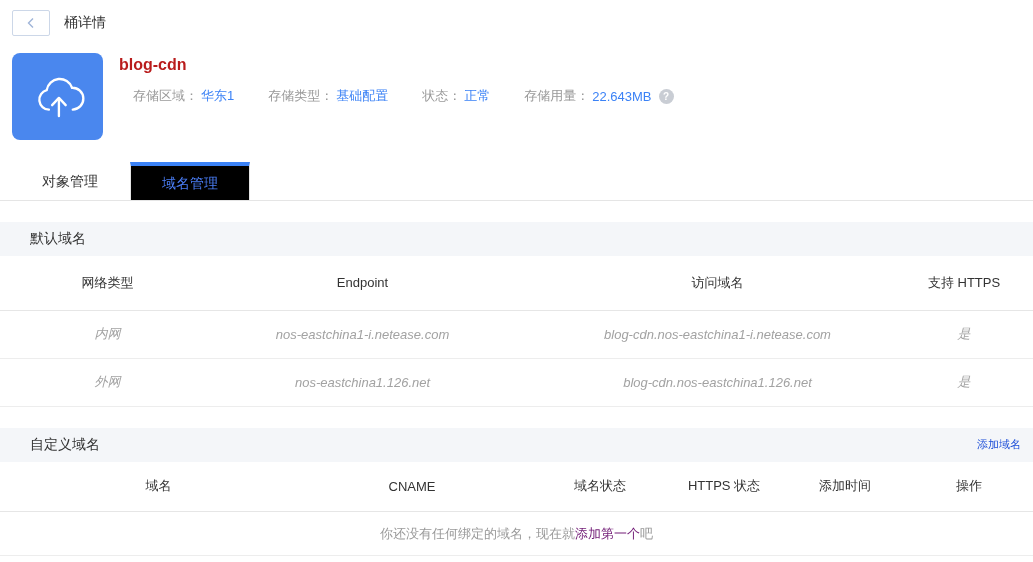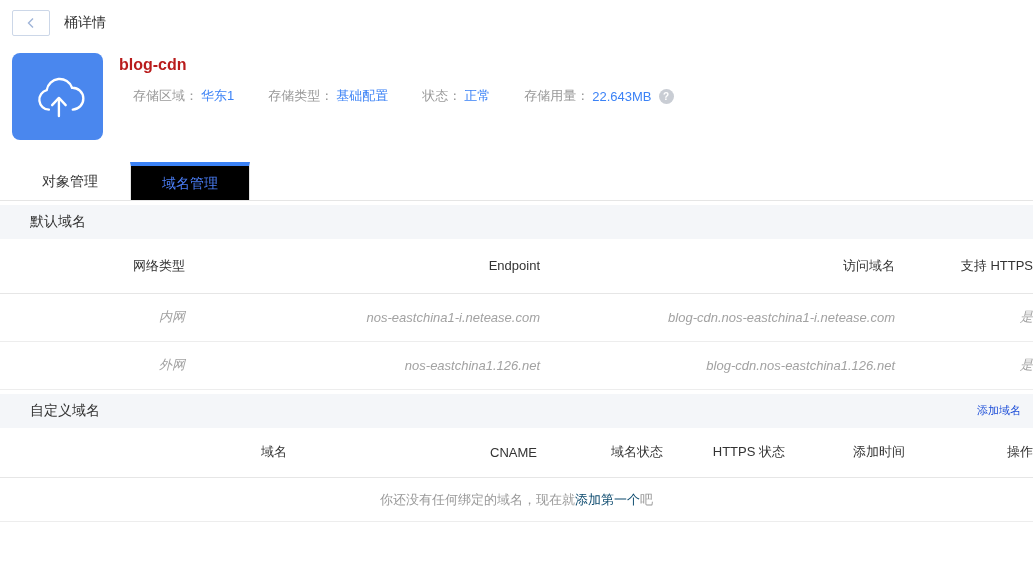--- a/index.html
+++ b/index.html
@@ -47,39 +47,39 @@
     font-size: 14px; color: #333; cursor: pointer;
   }
   .tab.active {
     color: #4a7df5; background: #000000;
     border: 1px solid #e5e5e5; border-top: 4px solid #3b82f6; border-bottom: none;
     line-height: 34px; margin-bottom: -1px;
   }
 
   
   .section-bar {
-    height: 34px; margin-top: 4px; background: #f4f6f9;
+    height: 34px; margin-top: 21px; background: #f4f6f9;
     padding: 0 12px 0 30px; font-size: 14px; color: #333;
     display: flex; align-items: center; justify-content: space-between;
   }
   .add-link { color: #1d4ed8; font-size: 11px; cursor: pointer; }
 
   
   table { width: 100%; border-collapse: collapse; table-layout: fixed; }
-  th, td { text-align: right; font-weight: normal; padding: 0; font-size: 13px; }
+  th, td { text-align: center; font-weight: normal; padding: 0; font-size: 13px; }
   th { color: #333; border-bottom: 1px solid #e6e6e6; }
   td { color: #a2a2a2; border-bottom: 1px solid #ededed; }
   .tbl1 th { height: 54px; }
   .tbl1 td { height: 48px; font-style: italic; }
   .tbl2 th { height: 50px; }
   th:first-child, td:first-child { padding-left: 30px; }
   .empty-cell {
     height: 44px; text-align: center; color: #999; padding-left: 0 !important;
   }
-  .inline-link { color: #0c4a6e; cursor: pointer; }
+  .inline-link { color: #701a75; cursor: pointer; }
 </style>
 </head>
 <body>
 
 <div class="topbar">
   <div class="back-btn">
     <span style="display:flex;">
       <svg width="12" height="12" viewBox="0 0 12 12" fill="none">
         <polyline points="8,1.5 3.5,6 8,10.5" stroke="#9fb4d8" stroke-width="1.4" fill="none"></polyline>
       </svg>

